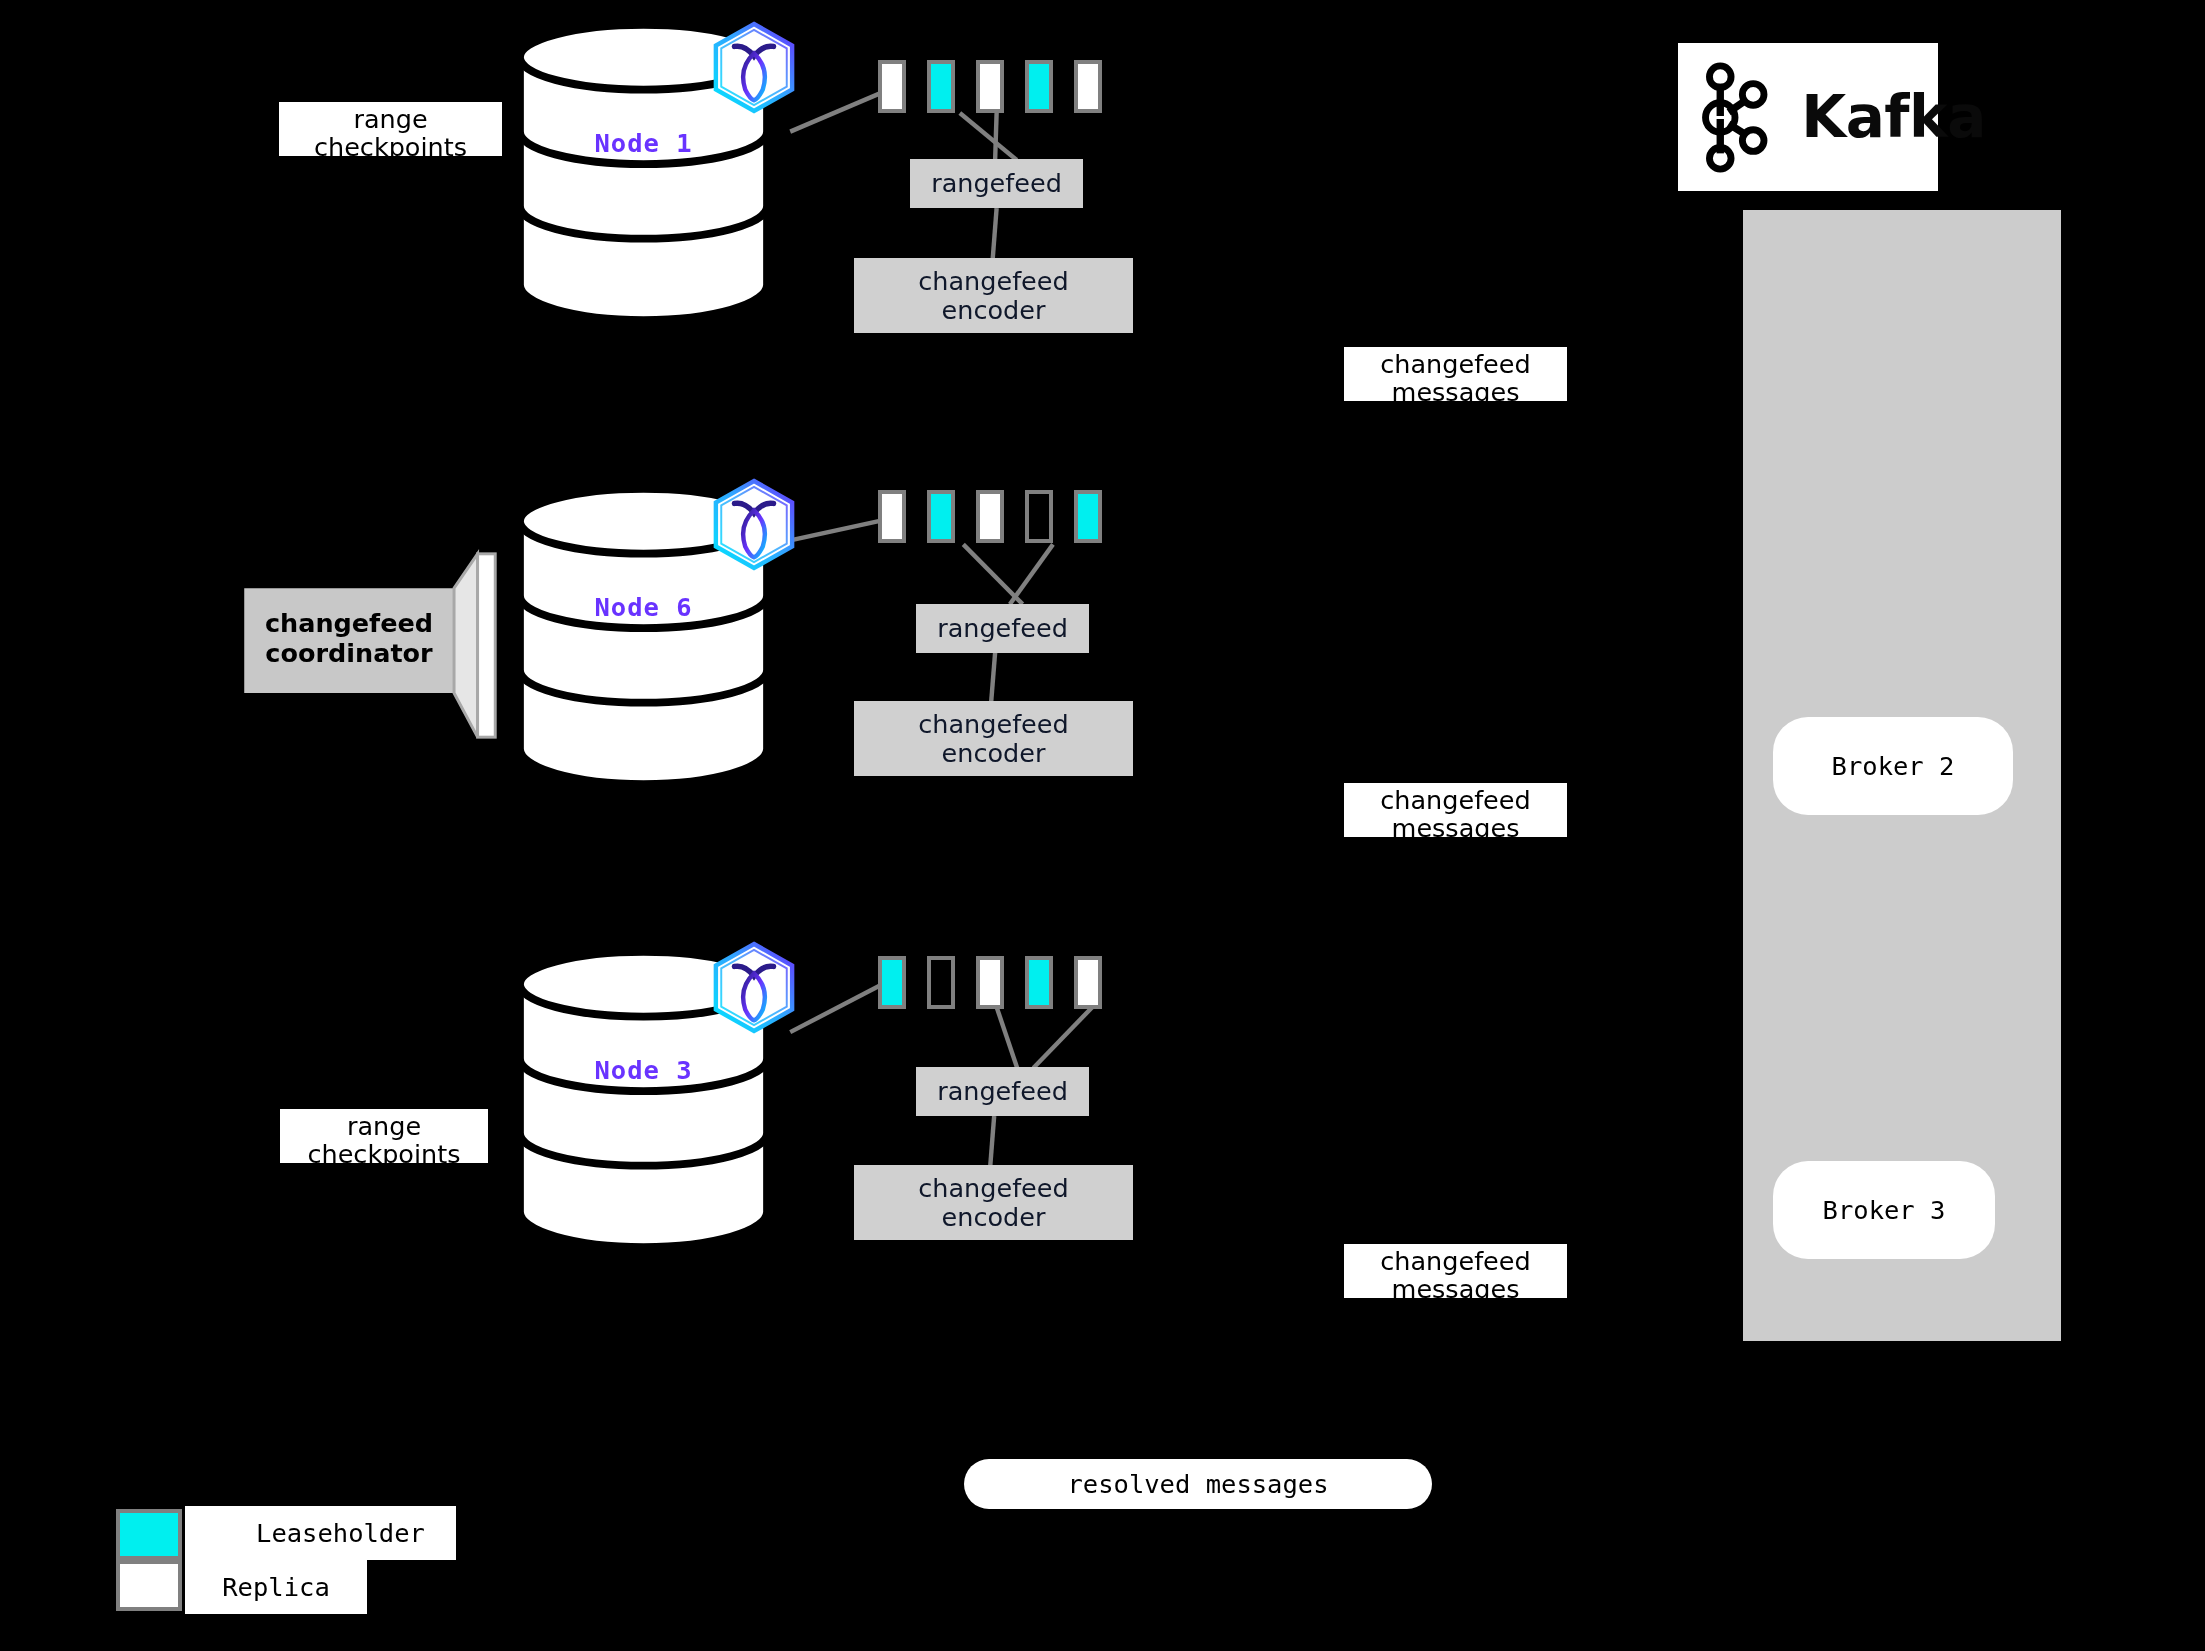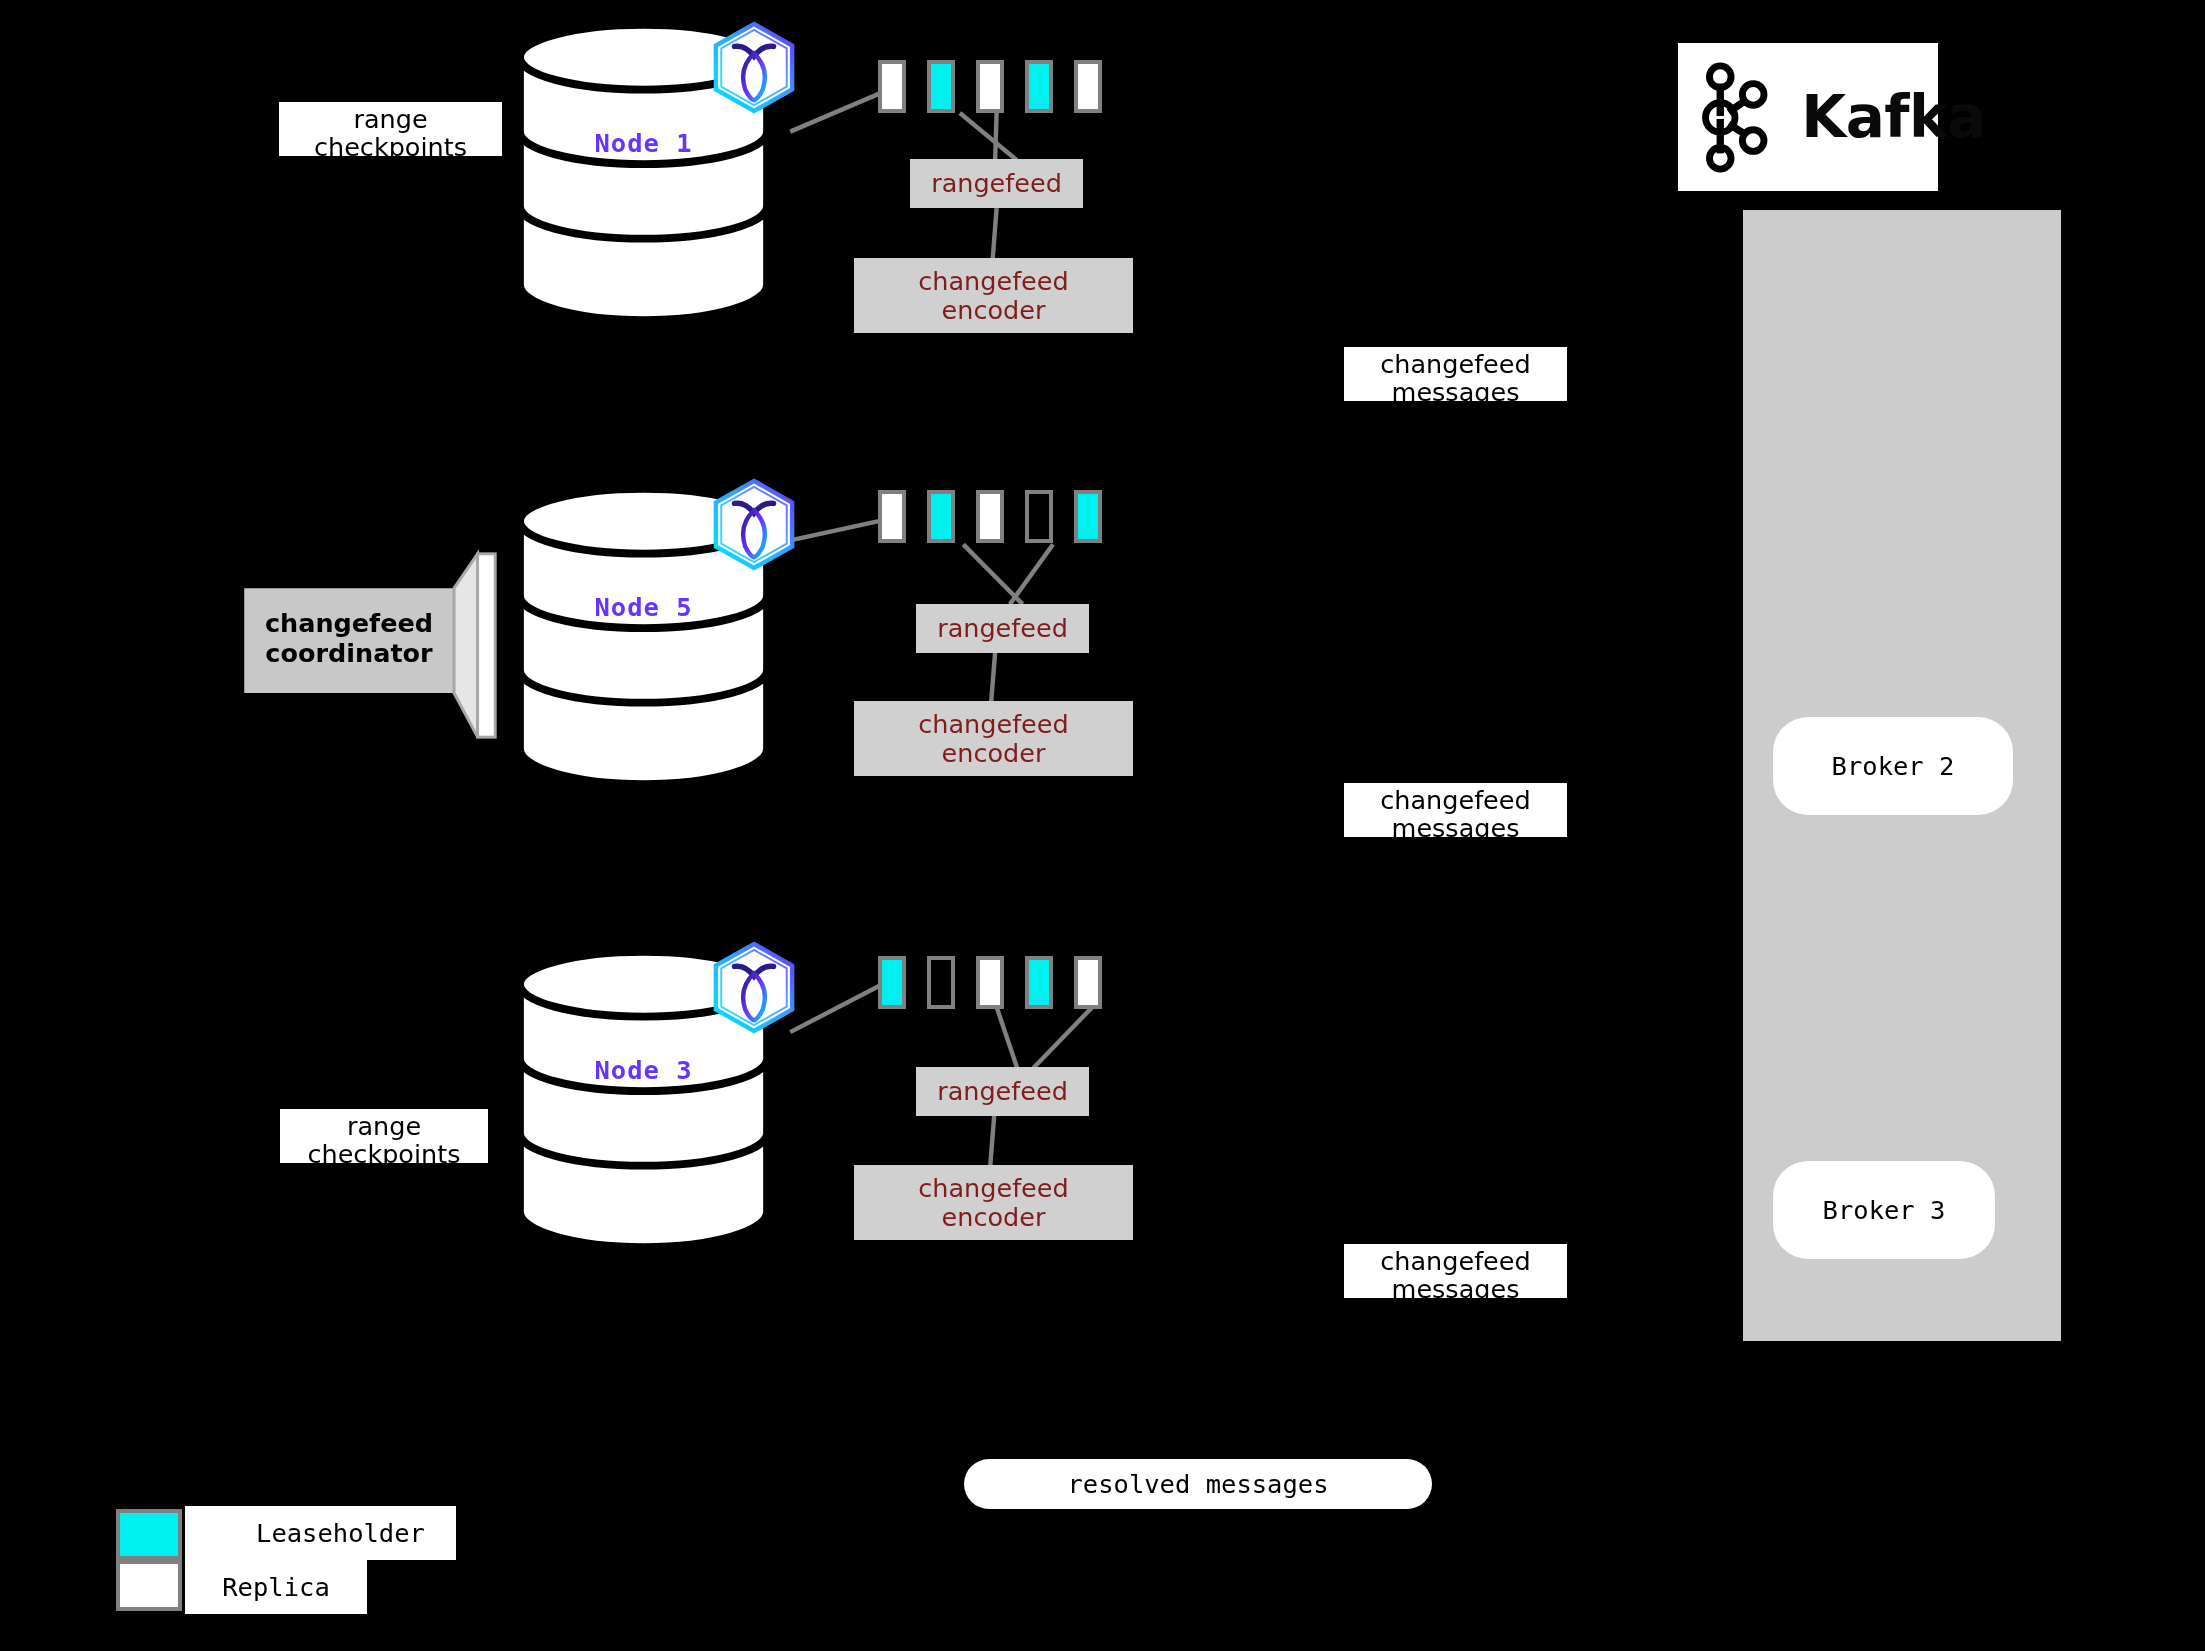--- a/index.html
+++ b/index.html
@@ -46,21 +46,21 @@
     margin-right: 21.6px;
   }
   .range-box.leaseholder { background: #00efef; }
   .range-box.replica     { background: #ffffff; }
   .range-box.empty       { background: transparent; }
 
   
   .gray-box {
     position: absolute;
     background: #d0d0d0;
-    color: #7f1d1d;
+    color: #0f172a;
     font-family: "DejaVu Sans", sans-serif;
     font-size: 25.5px;
     line-height: 1.12;
     display: flex;
     align-items: center;
     justify-content: center;
     text-align: center;
     white-space: pre-line;
     box-sizing: border-box;
   }
@@ -256,21 +256,21 @@
 
   <div class="cylinder" style="left:514px; top:483px; width:259px; height:304px;">
     <svg viewBox="0 0 528 620" xmlns="http://www.w3.org/2000/svg">
       <g fill="#ffffff" stroke="#000000" stroke-width="16">
         <path d="M12 78 L12 542 A252 72 0 0 0 516 542 L516 78 Z"></path>
         <ellipse cx="264" cy="78" rx="252" ry="66"></ellipse>
         <path d="M12 230 A252 66 0 0 0 516 230" fill="none"></path>
         <path d="M12 382 A252 66 0 0 0 516 382" fill="none"></path>
       </g>
     </svg>
-    <div class="node-label" style="top:109px;">Node 5</div>
+    <div class="node-label" style="top:109px;">Node 6</div>
   </div>
 
   <div class="crdb-badge" style="left:710px; top:478px; width:88px; height:93px;">
     <svg viewBox="0 0 180 190" xmlns="http://www.w3.org/2000/svg">
       <polygon points="90,6 168,50 168,140 90,184 12,140 12,50" fill="#ffffff" stroke="url(#hexgrad)" stroke-width="9"></polygon>
       <polygon points="90,18 157,56 157,134 90,172 23,134 23,56" fill="none" stroke="url(#hexgrad)" stroke-width="4" opacity="0.85"></polygon>
       <path d="M50 52 Q72 48 90 72 Q108 48 130 52" fill="none" stroke="#2b1b8a" stroke-width="11" stroke-linecap="round"></path>
       <path d="M90 66 Q58 96 72 140 Q82 160 90 162 Q98 160 108 140 Q122 96 90 66 Z" fill="none" stroke="url(#bodygrad)" stroke-width="9"></path>
       <line x1="90" y1="70" x2="90" y2="158" stroke="url(#bodygrad)" stroke-width="7"></line>
     </svg>

